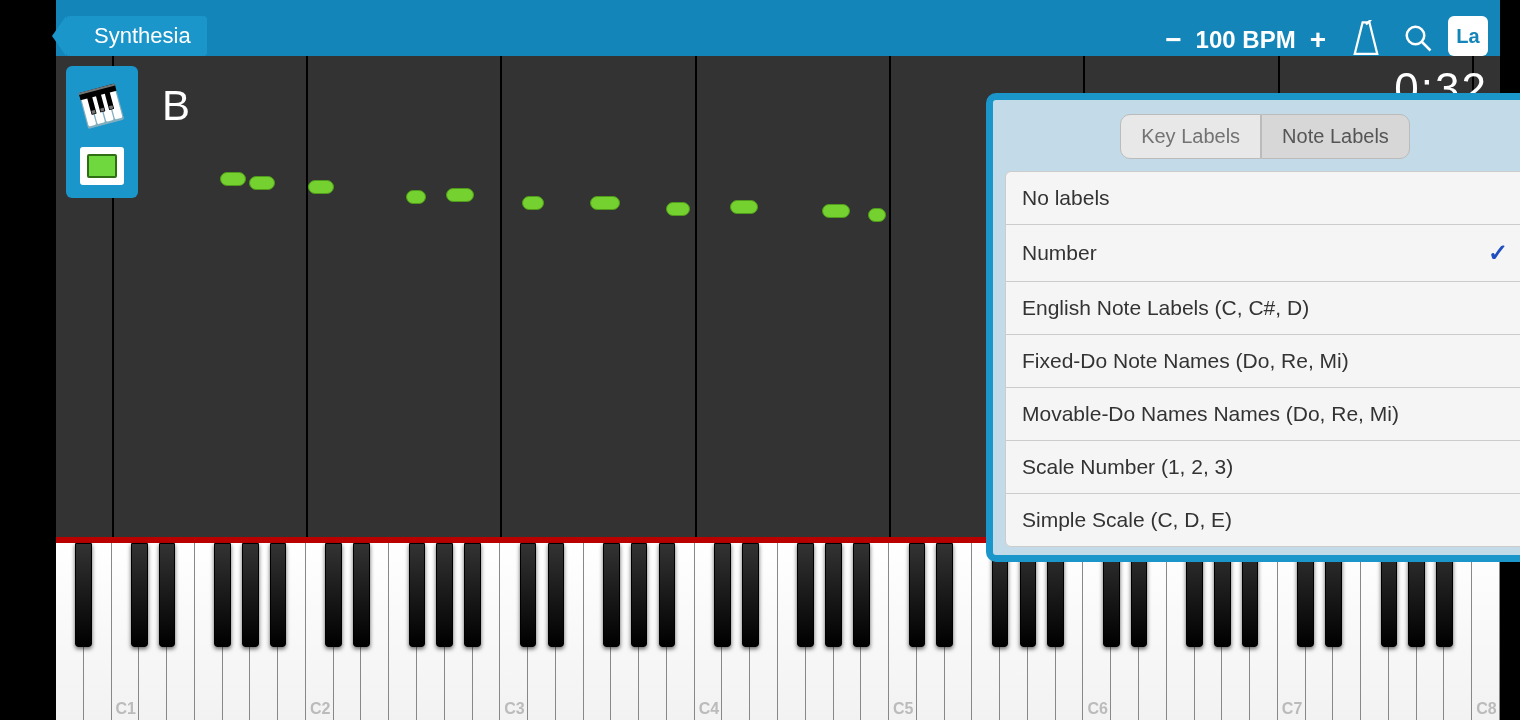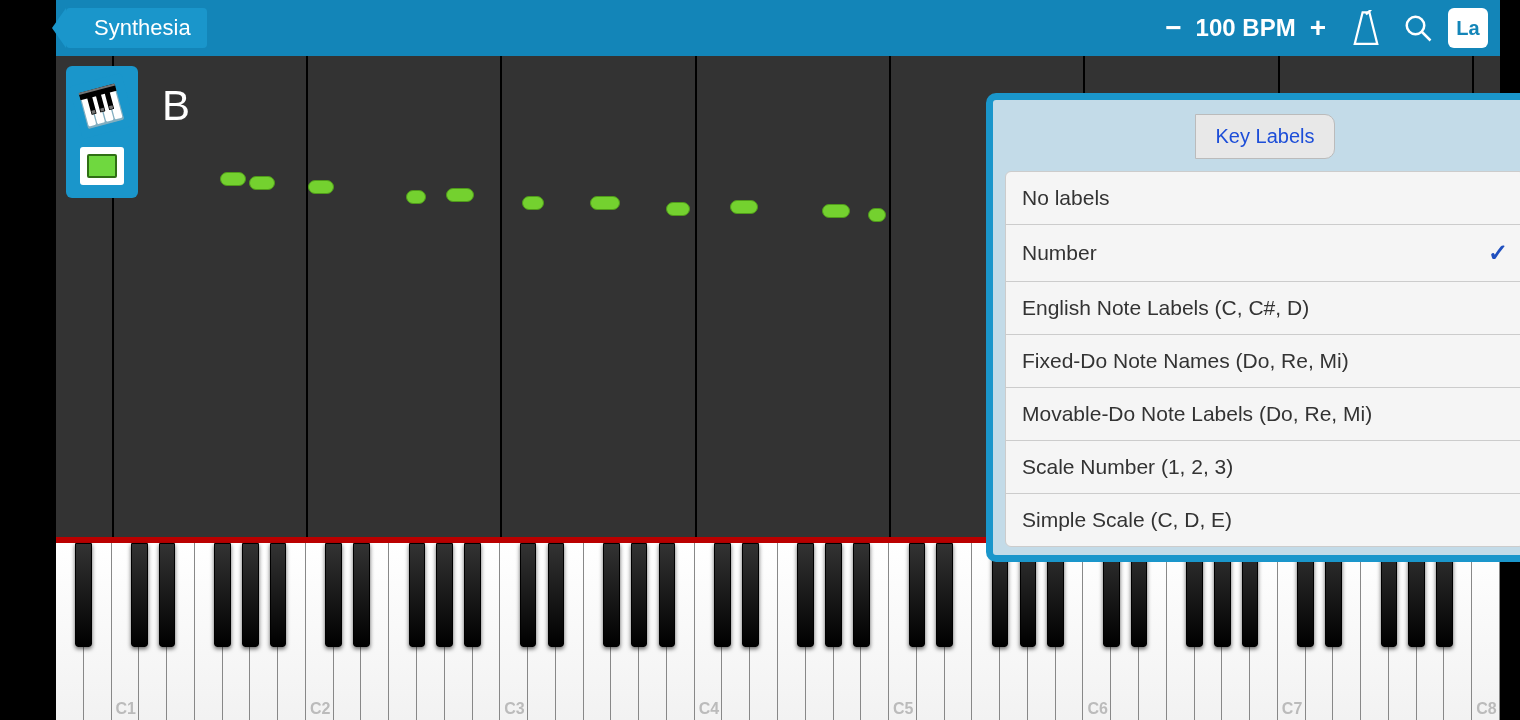--- a/index.html
+++ b/index.html
@@ -1,19 +1,19 @@
 <!DOCTYPE html>
 <html><head>
 <meta charset="utf-8">
 <style>
   * { margin:0; padding:0; box-sizing:border-box; font-family:Arial, Helvetica, sans-serif; }
   html,body{ width:1520px; height:720px; background:#000; overflow:hidden; }
   .app{ position:absolute; left:56px; top:0; width:1444px; height:720px; background:#333; }
   
-  .topbar{ position:absolute; left:0; top:0; right:0; height:56px; background:#1385b8; color:#fff; display:flex; align-items:center; }
+  .topbar{ position:absolute; left:0; top:0; right:0; height:56px; background:#1385b8; color:#fff; display:flex; align-items:flex-end; }
   .back-btn{ margin-left:10px; height:40px; display:flex; align-items:center; background:#1a96cb; border-radius:4px 4px 4px 4px; position:relative; padding:0 16px 0 28px; font-size:22px; color:#fff; cursor:pointer; }
   .back-btn::before{ content:""; position:absolute; left:-14px; top:0; width:0;height:0; border-right:14px solid #1a96cb; border-top:20px solid transparent; border-bottom:20px solid transparent; }
   .topbar .spacer{ flex:1; }
   .bpm{ display:flex; align-items:center; font-size:24px; font-weight:bold; gap:8px; margin-right:20px;}
   .bpm .minus, .bpm .plus{ font-size:28px; font-weight:bold; cursor:pointer; padding:0 6px;}
   .metronome{ width:28px; height:36px; margin-right:20px; position:relative; }
   .metronome svg{ width:100%; height:100%; }
   .search{ width:36px; height:36px; margin-right:12px; display:flex; align-items:center; justify-content:center; cursor:pointer;}
   .search svg{ width:30px; height:30px; stroke:#fff; fill:none;}
   .la-btn{ width:40px; height:40px; background:#fff; color:#1385b8; border-radius:6px; display:flex; align-items:center; justify-content:center; font-size:20px; font-weight:bold; margin-right:12px; cursor:pointer;}
@@ -31,21 +31,21 @@
   .octave-line{ position:absolute; top:0; bottom:0; width:2px; background:#000; }
   .note{ position:absolute; height:14px; background:#74d12f; border:1px solid #4f9a1a; border-radius:7px; }
   
   .keyboard{ position:absolute; left:0; right:0; bottom:0; height:183px; background:#fff; border-top:6px solid #b00; }
   .white-key{ position:absolute; top:0; bottom:0; border-right:1px solid #888; background:linear-gradient(#fff,#f2f2f2); }
   .black-key{ position:absolute; top:0; height:104px; background:linear-gradient(#333,#000); border-radius:0 0 3px 3px; z-index:2; border:1px solid #000; box-shadow:0 2px 4px rgba(0,0,0,.6);}
   .oct-label{ position:absolute; bottom:2px; color:#bbb; font-size:16px; font-weight:bold; z-index:3;}
   
   .popup{ position:absolute; left:930px; top:93px; width:558px; background:#c3dbe8; border:7px solid #1a96cb; border-radius:10px; padding:14px 12px 8px; z-index:50;}
   .popup .tabs{ display:flex; justify-content:center; gap:0; margin-bottom:12px;}
-  .popup .tab{ padding:10px 20px; font-size:20px; color:#1d4ed8; background:#e8e8e8; border:1px solid #bbb; cursor:pointer;}
+  .popup .tab{ padding:10px 20px; font-size:20px; color:#737373; background:#e8e8e8; border:1px solid #bbb; cursor:pointer;}
   .popup .tab:first-child{ border-radius:10px 0 0 10px;}
   .popup .tab:last-child{ border-radius:0 10px 10px 0;}
   .popup .tab.active{ background:#d7d7d7; color:#555;}
   .popup .list{ background:#f5f5f5; border:1px solid #ccc; border-radius:6px; overflow:hidden;}
   .popup .opt{ padding:14px 16px; font-size:21px; color:#333; border-bottom:1px solid #ccc; display:flex; align-items:center; justify-content:space-between; cursor:pointer;}
   .popup .opt:last-child{ border-bottom:none;}
   .check{ color:#1f4fbf; font-size:24px; font-weight:bold;}
 </style>
 </head>
 <body>
@@ -105,20 +105,21 @@
   <div class="inst-panel">
     <div class="piano-icon">
         <span>🎹</span>
       </div>
     <div class="color-swatch">
         <div class="inner"></div>
       </div>
   </div>
 
   <div class="track-label">B</div>
+  <div class="time">0:32</div>
 
   <div class="keyboard" id="kbd">
       <div class="white-key" style="left: 0px; width: 27.7692px;"></div>
       <div class="white-key" style="left: 27.7692px; width: 27.7692px;"></div>
       <div class="white-key" style="left: 55.5385px; width: 27.7692px;"></div>
       <div class="oct-label" style="left: 59.5385px;">C1</div>
       <div class="white-key" style="left: 83.3077px; width: 27.7692px;"></div>
       <div class="white-key" style="left: 111.077px; width: 27.7692px;"></div>
       <div class="white-key" style="left: 138.846px; width: 27.7692px;"></div>
       <div class="white-key" style="left: 166.615px; width: 27.7692px;"></div>
@@ -208,37 +209,38 @@
       <div class="black-key" style="width: 16.6615px; left: 1241.28px;"></div>
       <div class="black-key" style="width: 16.6615px; left: 1269.05px;"></div>
       <div class="black-key" style="width: 16.6615px; left: 1324.59px;"></div>
       <div class="black-key" style="width: 16.6615px; left: 1352.36px;"></div>
       <div class="black-key" style="width: 16.6615px; left: 1380.13px;"></div>
     </div>
 
   <div class="popup">
     <div class="tabs">
       <div class="tab" id="tab-key"><span>Key Labels</span></div>
+      <div class="tab active" id="tab-note"><span>Note Labels</span></div>
     </div>
     <div class="list" id="opt-list">
         <div class="opt">
           <span>No labels</span>
         </div>
         <div class="opt">
           <span>Number</span>
           <span class="check">✓</span>
         </div>
         <div class="opt">
           <span>English Note Labels (C, C#, D)</span>
         </div>
         <div class="opt">
           <span>Fixed-Do Note Names (Do, Re, Mi)</span>
         </div>
         <div class="opt">
-          <span>Movable-Do Note Labels (Do, Re, Mi)</span>
+          <span>Movable-Do Names Names (Do, Re, Mi)</span>
         </div>
         <div class="opt">
           <span>Scale Number (1, 2, 3)</span>
         </div>
         <div class="opt">
           <span>Simple Scale (C, D, E)</span>
         </div>
       </div>
   </div>
 

